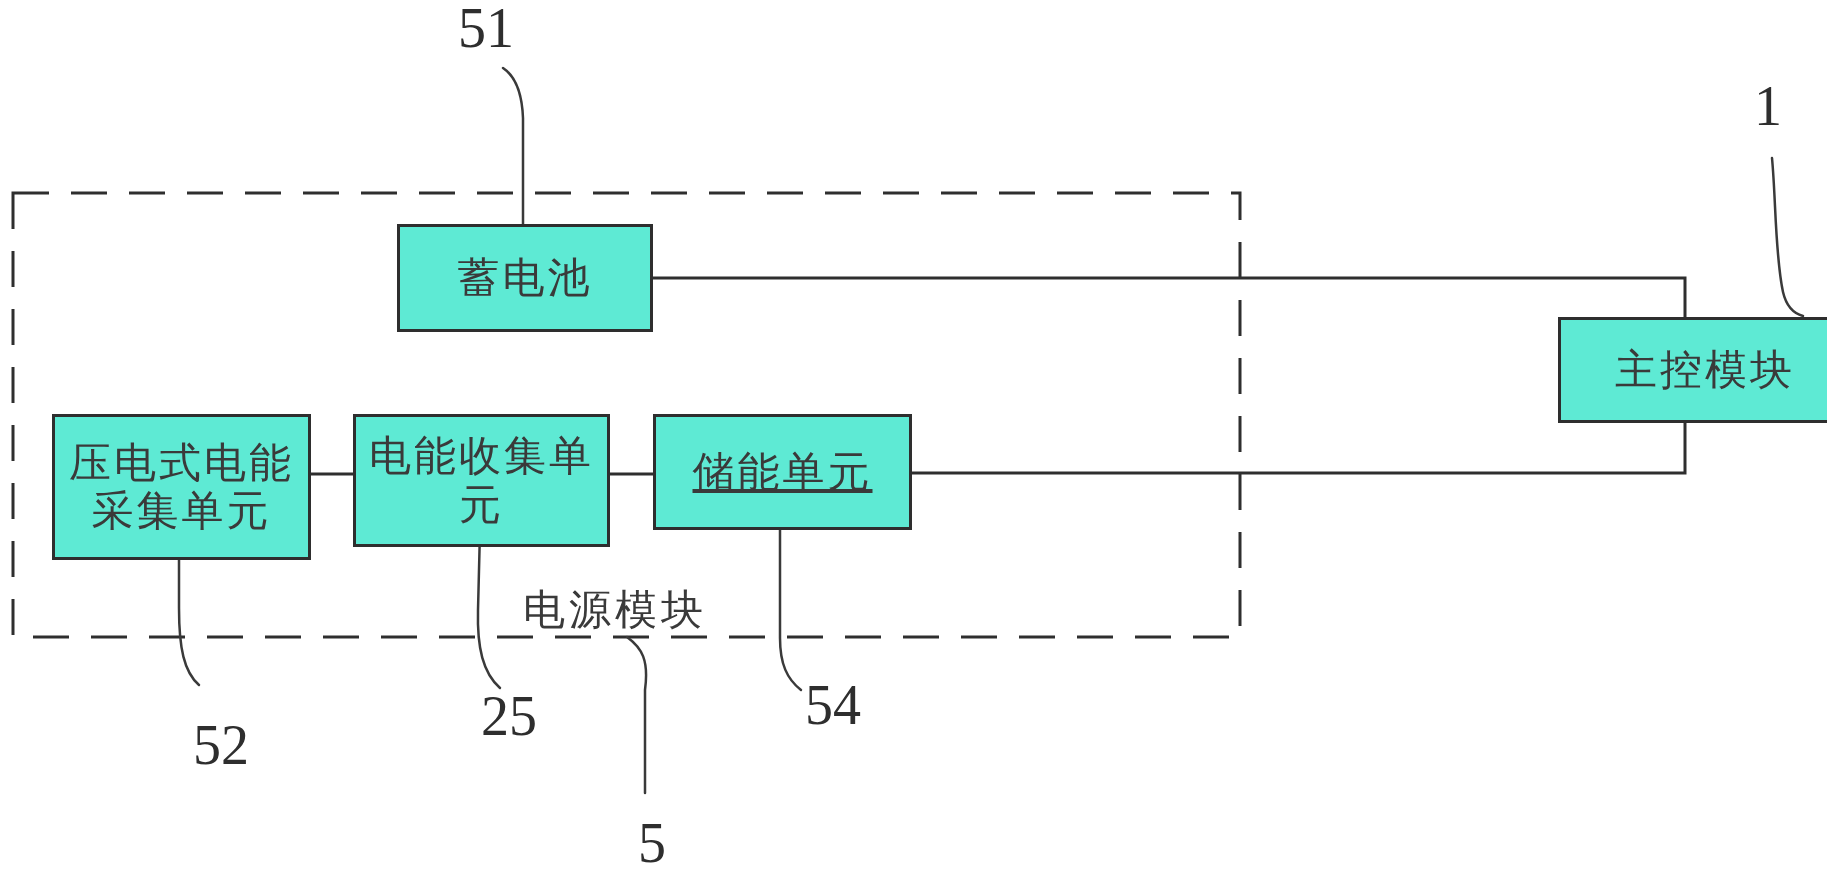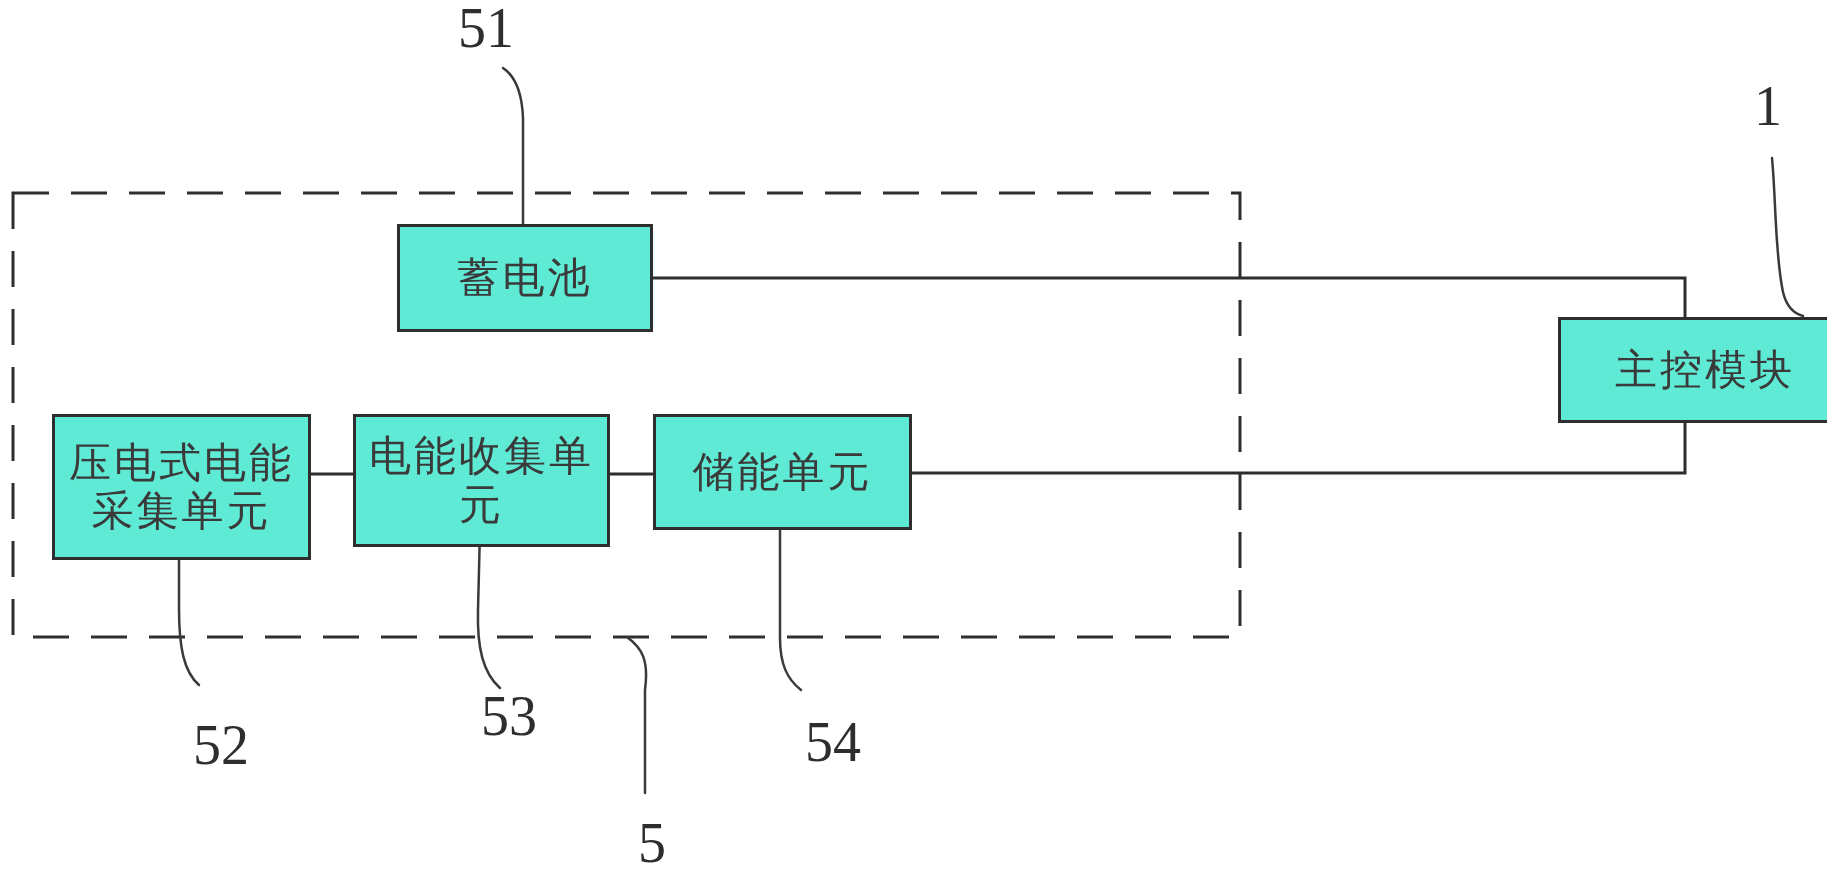--- a/index.html
+++ b/index.html
@@ -55,28 +55,28 @@
     transform: translate(-50%, -50%);
     font-size: 42px;
     letter-spacing: 4px;
     color: #3a3a3a;
     white-space: nowrap;
   }
   
   .block-battery   { left: 397px; top: 224px; width: 256px; height: 108px; }
   .block-piezo     { left:  52px; top: 414px; width: 259px; height: 146px; }
   .block-collector { left: 353px; top: 414px; width: 257px; height: 133px; }
-  .block-storage   { left: 653px; top: 414px; width: 259px; height: 116px; }
+  .block-storage   { left: 653px; top: 414px; width: 259px; height: 116px; text-decoration: underline; }
   .block-main      { left: 1558px; top: 317px; width: 294px; height: 106px; }
 
   .ref-51 { left: 486px;  top: 28px;  }
   .ref-1  { left: 1768px; top: 106px; }
   .ref-52 { left: 221px;  top: 716px; margin-top: 29px; }
   .ref-53 { left: 509px;  top: 716px; }
-  .ref-54 { left: 833px;  top: 705px; margin-top: 37px; }
+  .ref-54 { left: 833px;  top: 705px; }
   .ref-5  { left: 652px;  top: 843px; }
 
   .label-power-module { left: 615px; top: 610px; }
 </style>
 </head>
 <body>
 
 <div class="stage">
 
   <svg class="wires" viewBox="0 0 1827 879">
@@ -109,21 +109,22 @@
   </div>
 
   <div class="block block-storage">
     <span class="block-label">储能单元</span>
   </div>
 
   <div class="block block-main">
     <span class="block-label">主控模块</span>
   </div>
 
+  <div class="module-label label-power-module">电源模块</div>
 
   <div class="ref-num ref-51">51</div>
   <div class="ref-num ref-1">1</div>
   <div class="ref-num ref-52">52</div>
-  <div class="ref-num ref-53">53</div>
+  <div class="ref-num ref-53">25</div>
   <div class="ref-num ref-54">54</div>
   <div class="ref-num ref-5">5</div>
 
 </div>
 
 </body></html>

